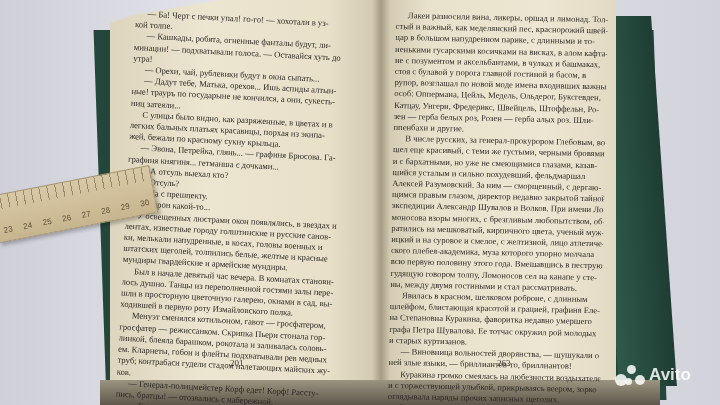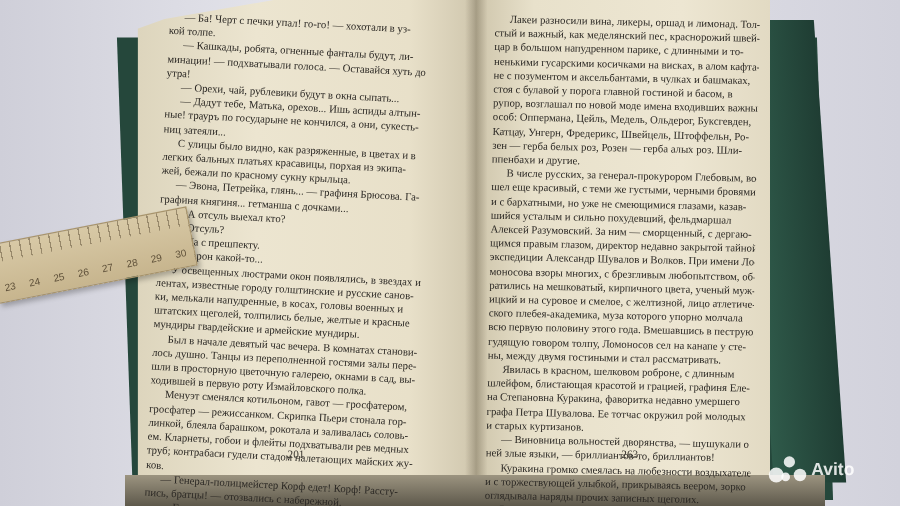--- a/index.html
+++ b/index.html
@@ -17,21 +17,21 @@
   .text p{margin:0;white-space:nowrap;overflow:hidden;}
   .text p.ind{text-indent:12px;}
   .text-left{left:136px;top:8px;width:238px;transform:rotate(3deg);transform-origin:left top;}
   .text-right{left:396px;top:10px;width:212px;transform:rotate(1.2deg);transform-origin:left top;}
   .pagenum{position:absolute;font-size:9px;color:#3a362f;}
   .pagenum-left{left:230px;top:358px;}
   .pagenum-right{left:497px;top:358px;}
   .ruler{position:absolute;left:-10px;top:196px;width:160px;height:46px;background:linear-gradient(180deg,#d8c9a6,#c7b58e);transform:rotate(-11deg);transform-origin:left top;border:1px solid #a8946c;box-shadow:2px 3px 4px rgba(0,0,0,.25);}
   .ruler-nums{position:absolute;left:0;bottom:6px;width:100%;display:flex;justify-content:space-between;padding:0 6px;box-sizing:border-box;font-family:"Liberation Sans",sans-serif;font-size:8px;color:#5e5039;}
   .ruler-ticks{position:absolute;left:0;top:0;width:100%;height:14px;background:repeating-linear-gradient(90deg,#6e5f45 0 1px,transparent 1px 8px);opacity:.6;}
-  .watermark{position:absolute;left:615px;top:362px;display:flex;align-items:center;gap:4px;color:rgba(255,255,255,.85);font-family:"Liberation Sans",sans-serif;font-size:14px;font-weight:bold;}
+  .watermark{position:absolute;left:615px;top:362px;display:flex;align-items:center;gap:4px;color:rgba(255,255,255,.85);font-family:"Liberation Sans",sans-serif;font-size:17px;font-weight:bold;}
   .wm-dots{position:relative;width:30px;height:26px;}
   .wm-dots span{position:absolute;background:rgba(255,255,255,.85);border-radius:50%;}
 </style>
 </head>
 <body>
 
 <div class="scene">
   <div class="bg-shade"></div>
   <div class="cover"></div>
   <div class="cover-right"></div>

